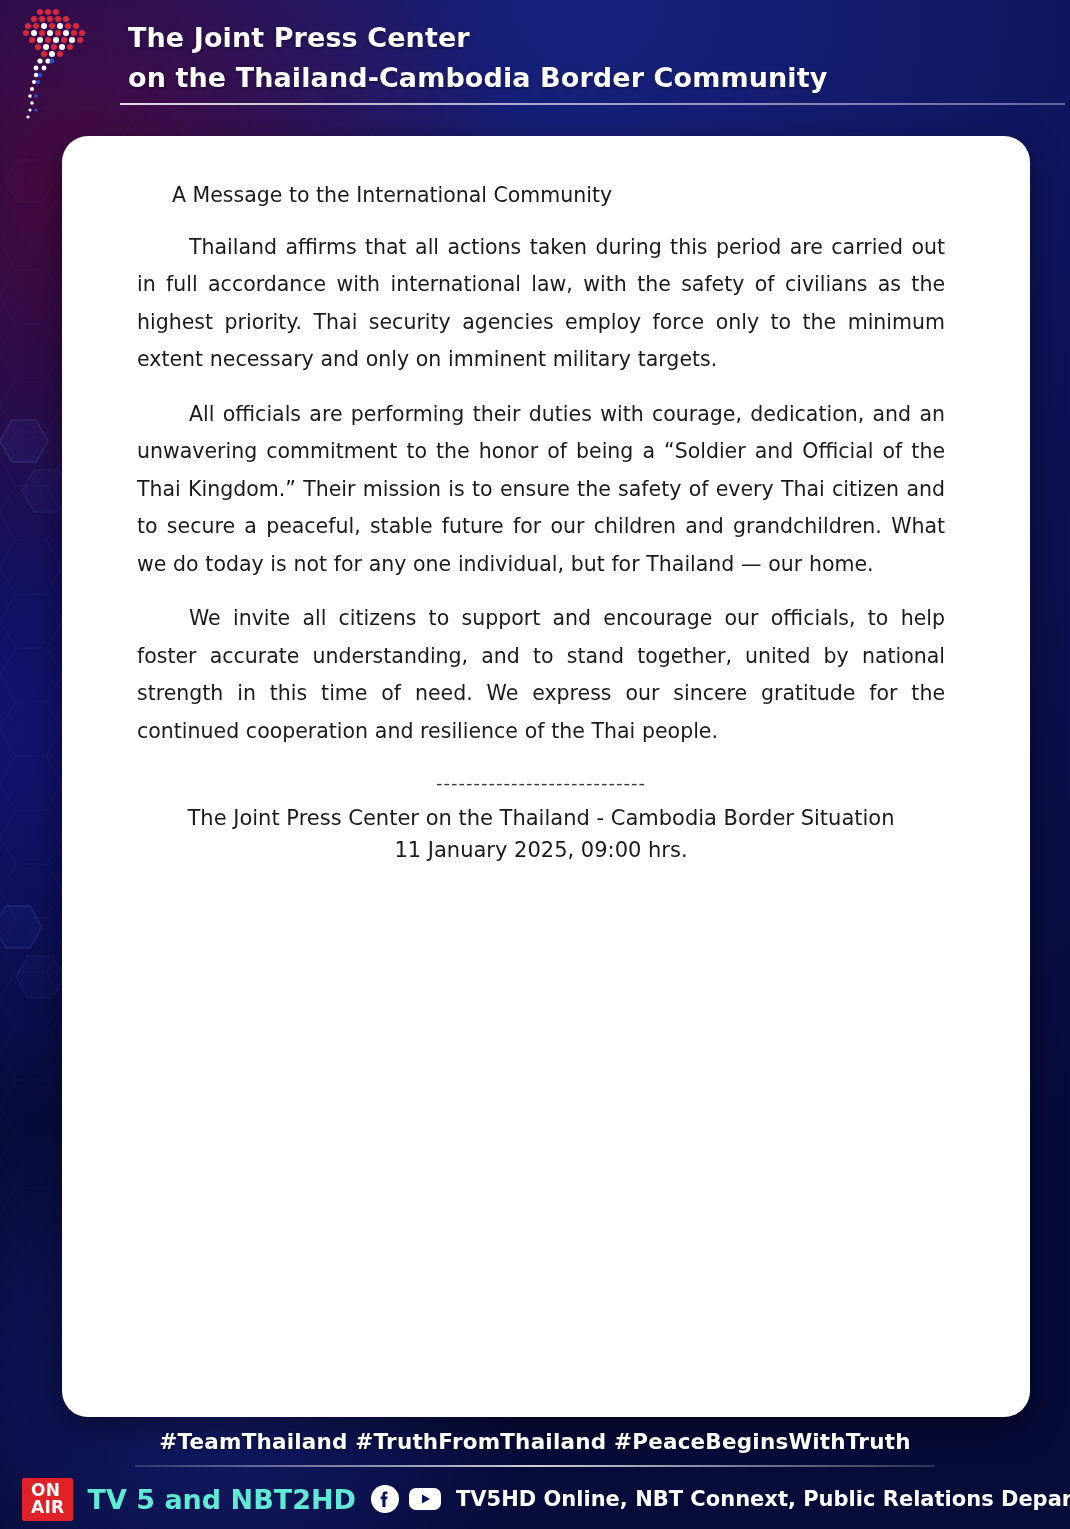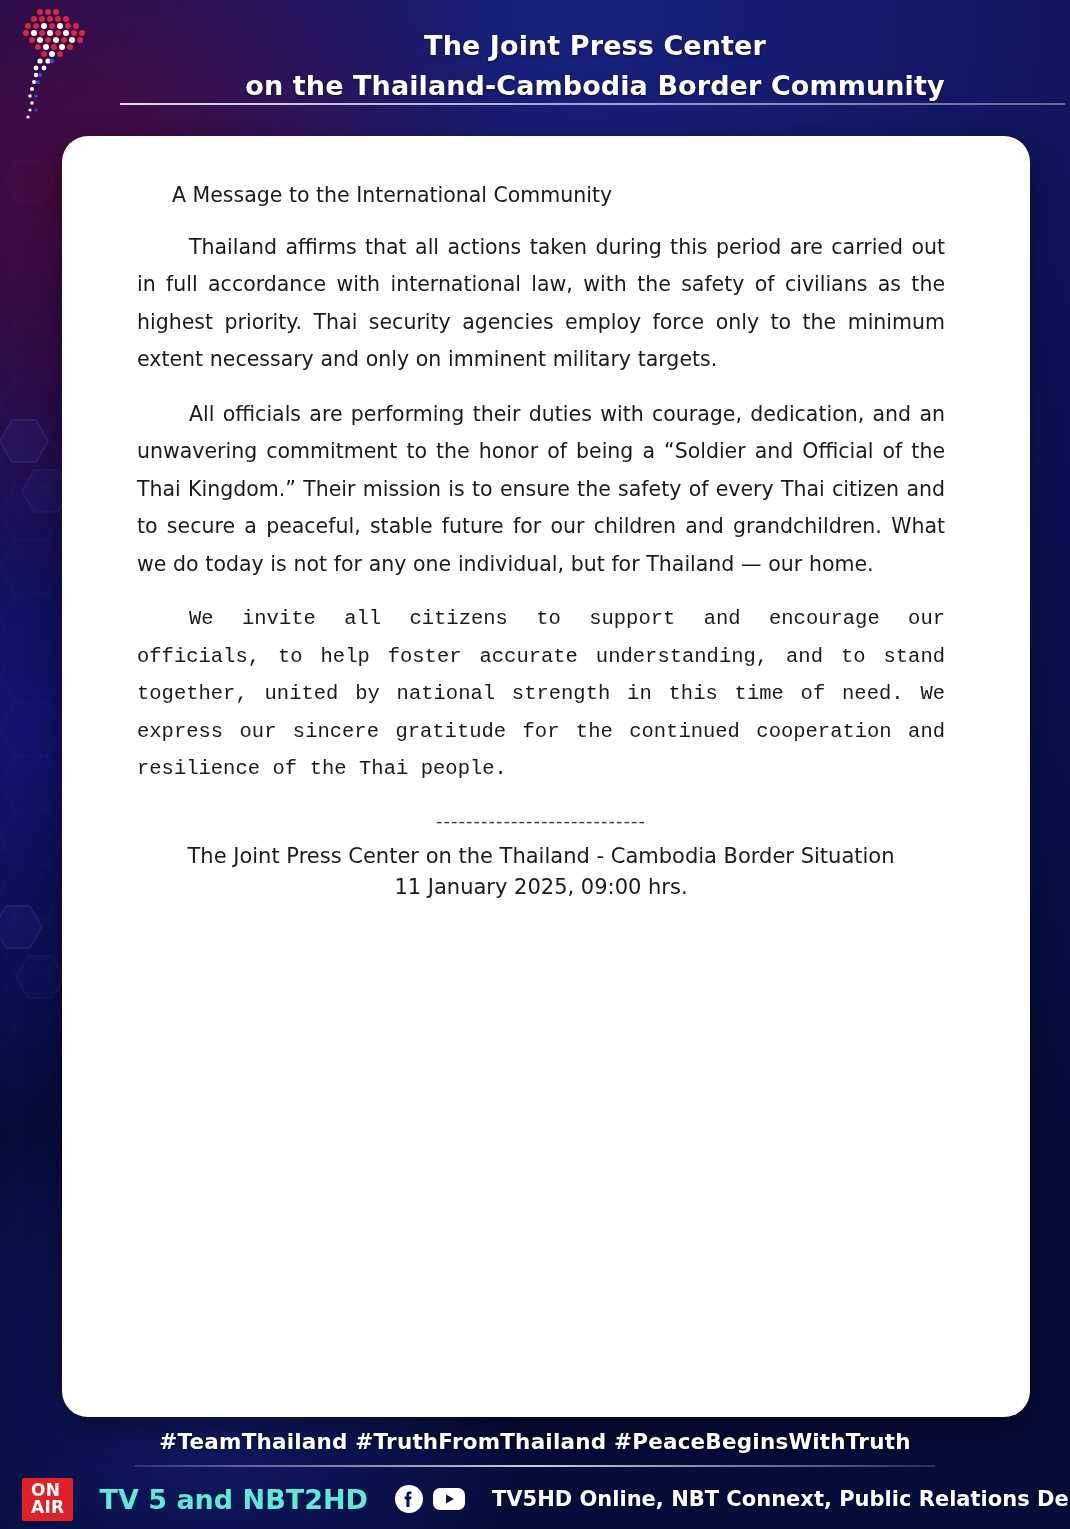--- a/index.html
+++ b/index.html
@@ -38,28 +38,27 @@
 
   
   .header {
     position: absolute; left: 0; top: 0;
     width: 1070px; height: 110px;
     z-index: 6;
     padding-left: 120px;
     padding-top: 10px;
   }
   .header h1 {
-    margin: 16px;
+    margin: 8px;
     color: #ffffff;
     font-size: 27px;
     font-weight: bold;
     letter-spacing: 0.1px;
     line-height: 1.48;
     text-shadow: 0 1px 3px rgba(0,0,0,0.45);
-    text-align: center;
   }
   .header .line2 { display: block; }
   .header-rule {
     position: absolute;
     left: 120px; top: 103px;
     width: 945px; height: 2px;
     background: linear-gradient(to right, rgba(255,255,255,0.85), rgba(255,255,255,0.35));
     z-index: 6;
   }
 
@@ -95,21 +94,21 @@
   }
   .doc-p {
     font-size: 20.5px;
     line-height: 1.83;
     margin: 17px;
     text-align: justify;
     text-indent: 52px;
     color: #1a1a1a;
     word-spacing: 0.2px;
   }
-  .doc-p.last-left { text-align: justify; font-family: Liberation Mono, monospace; }
+  .doc-p.last-left { text-align: justify; }
   .divider-dashes {
     margin-top: 22px;
     text-align: center;
     font-size: 18px;
     letter-spacing: 1px;
     color: #3a3a3a;
   }
   .sig {
     margin-top: 10px;
     text-align: center;
@@ -140,21 +139,21 @@
     left: 135px; top: 48px;
     width: 800px; height: 2px;
     background: linear-gradient(to right, rgba(255,255,255,0.15), rgba(255,255,255,0.8), rgba(255,255,255,0.15));
   }
   .footer-row {
     position: absolute;
     left: 0; top: 58px;
     width: 1070px; height: 48px;
     display: flex;
     align-items: center;
-    gap: 26px;
+    gap: 14px;
     padding-left: 22px;
   }
   .onair {
     background: #e02127;
     color: #ffffff;
     font-size: 17px;
     font-weight: bold;
     padding: 4px 9px 5px 9px;
     letter-spacing: 0.3px;
     border-radius: 2px;

